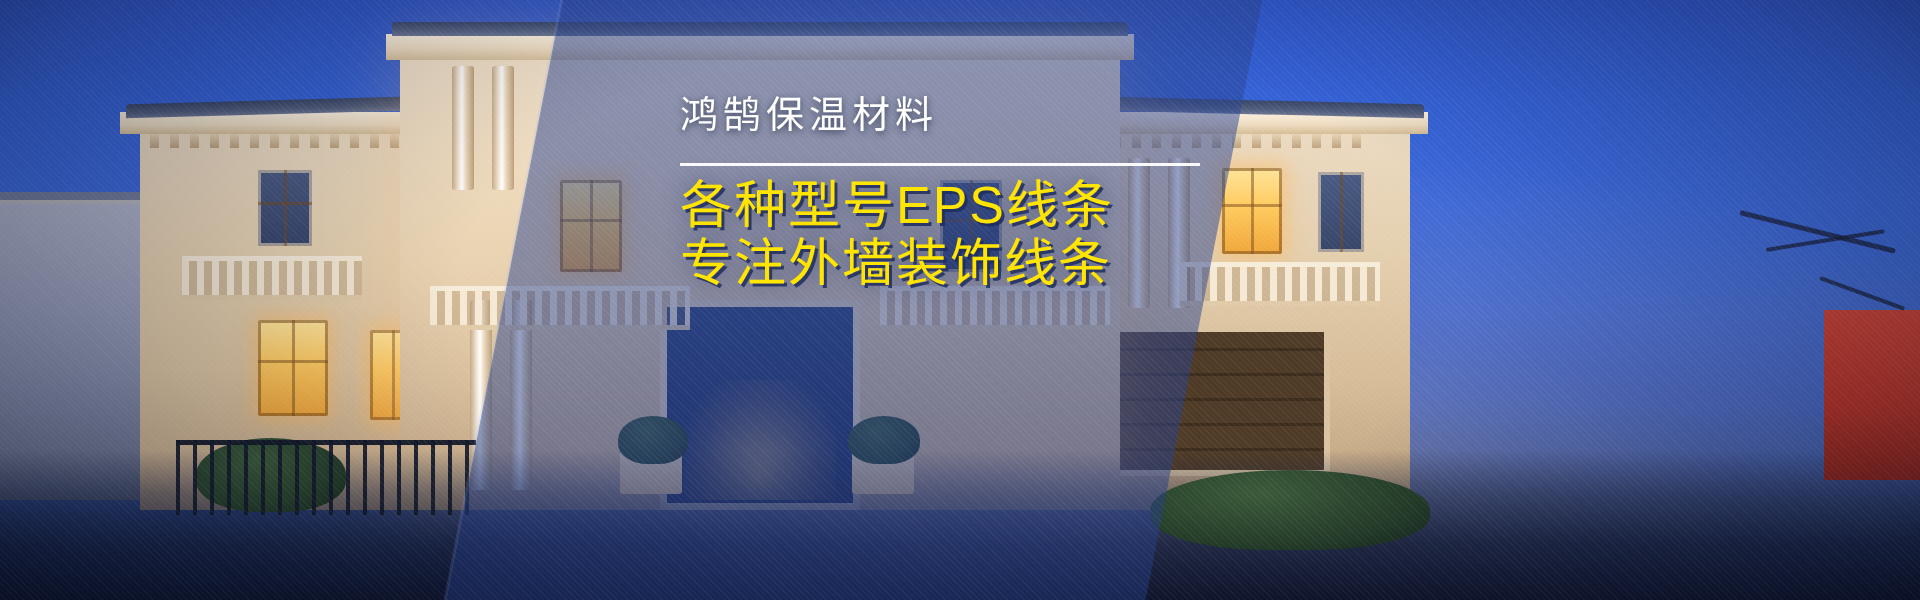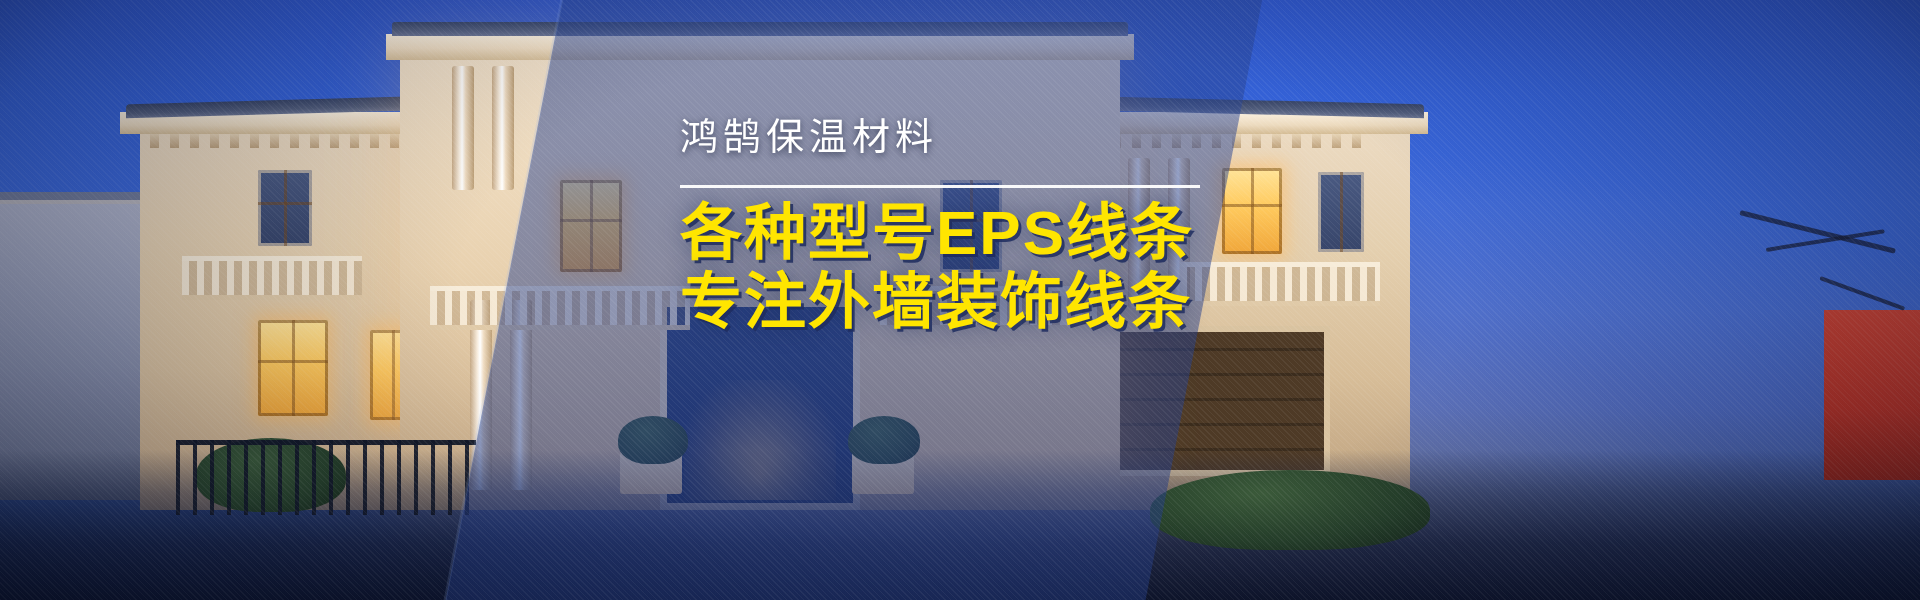--- a/index.html
+++ b/index.html
@@ -318,21 +318,20 @@
     background: radial-gradient(ellipse 1250px 620px at 50% 48%, rgba(0,0,0,0) 40%, rgba(6,12,32,0.30) 82%, rgba(4,9,26,0.52) 100%);
     pointer-events: none;
   }
 
   
   .copy {
     position: absolute;
     left: 680px;
     top: 95px;
     width: 640px;
-    margin-top: 22px;
   }
 
   .brand {
     color: #ffffff;
     font-size: 38px;
     line-height: 1.1;
     letter-spacing: 5px;
     font-weight: 400;
     text-shadow: 0 2px 7px rgba(8,16,40,0.65);
     white-space: nowrap;
@@ -340,23 +339,23 @@
 
   .rule {
     margin: 26px 0 10px 0;
     width: 520px;
     height: 3px;
     background: #ffffff;
     opacity: 0.95;
   }
 
   .headline {
-    font-size: 62px;
+    font-size: 52px;
     line-height: 1.12;
-    font-weight: 700;
+    font-weight: 400;
     letter-spacing: 2px;
     color: #ffe500;
     text-shadow:
       3px 3px 0 rgba(30,45,95,0.85),
       0 0 22px rgba(20,35,80,0.55);
     white-space: nowrap;
   }
 
   .tagline {
     margin-top: 26px;

